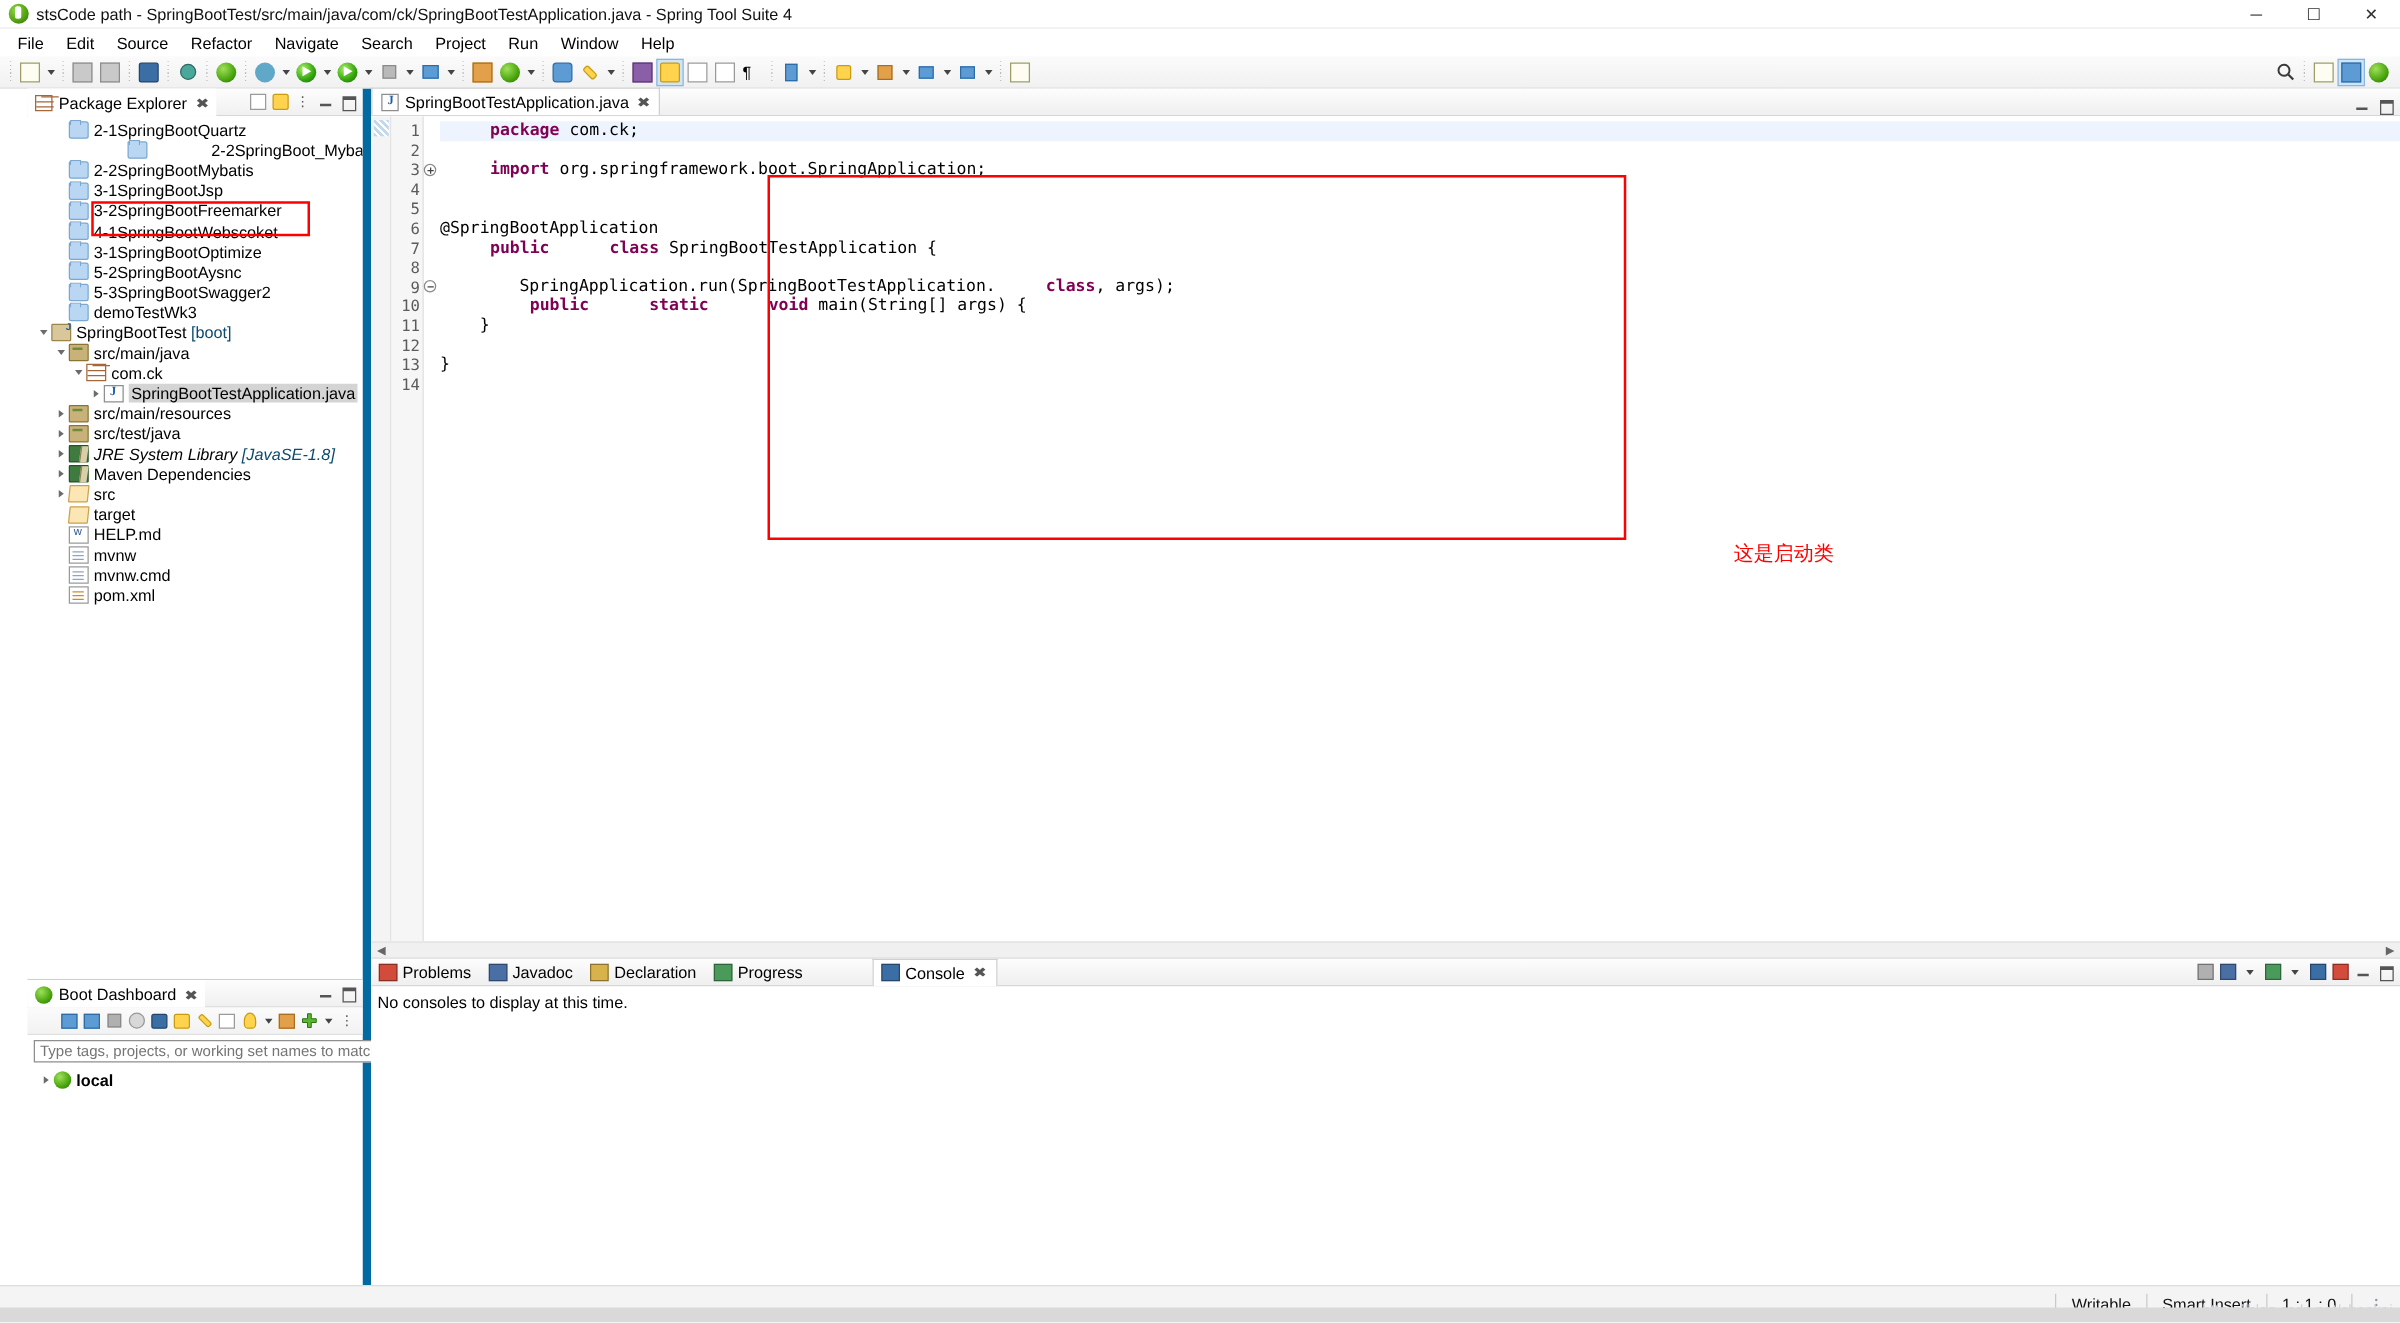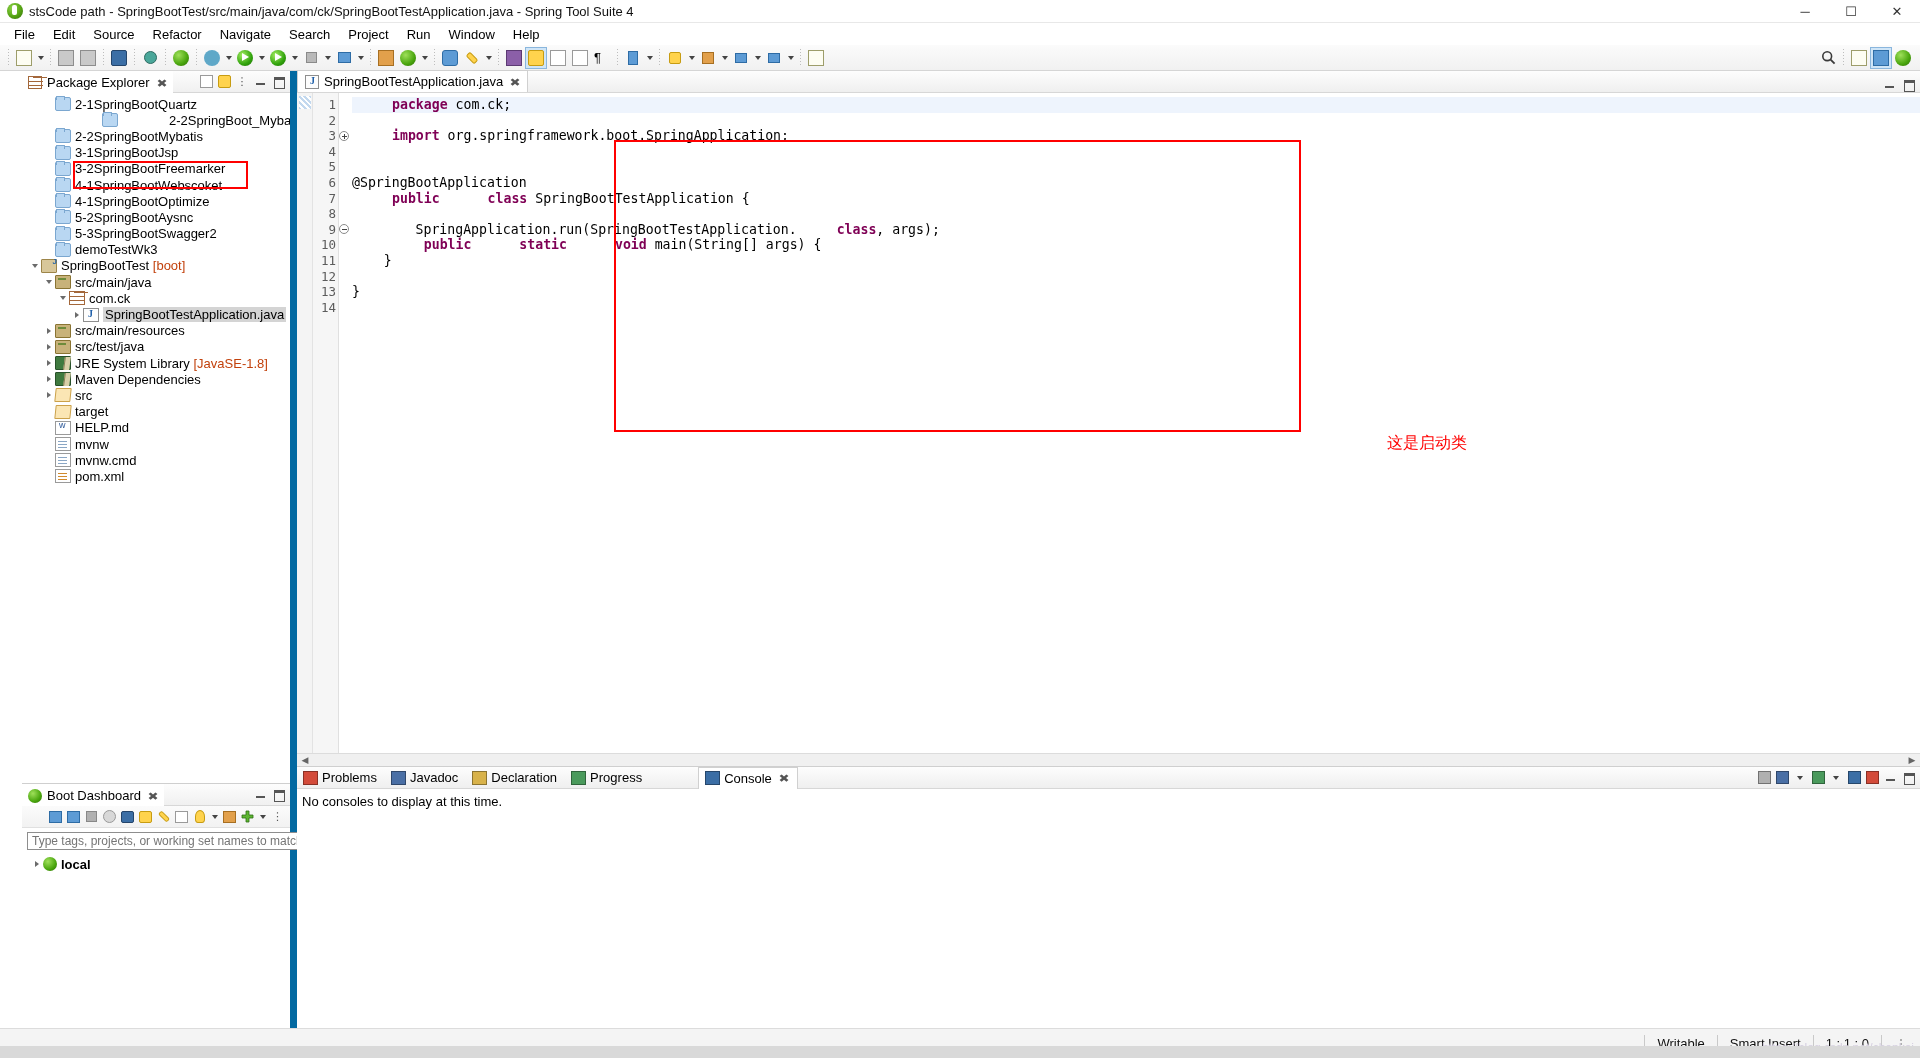--- a/index.html
+++ b/index.html
@@ -128,21 +128,21 @@
     background:#d8cfa8; border-left:1px solid #8a8058; transform:skewX(-8deg); }
   .ic-md { background:#ffffff; border:1px solid #9a9a9a; position:relative; }
   .ic-md::after{ content:"w"; position:absolute; left:3px; top:-2px; font-size:9px; color:#2b5797; }
   .ic-file { background:#ffffff; border:1px solid #9a9a9a; position:relative; }
   .ic-file::after{ content:""; position:absolute; left:2px; top:3px; width:9px; height:1px;
     background:#8aa6c4; box-shadow:0 3px 0 #8aa6c4, 0 6px 0 #8aa6c4; }
   .ic-xml { background:#ffffff; border:1px solid #9a9a9a; position:relative; }
   .ic-xml::after{ content:""; position:absolute; left:2px; top:3px; width:9px; height:1px;
     background:#d08a2e; box-shadow:0 3px 0 #d08a2e, 0 6px 0 #d08a2e; }
   .tlabel { color:#000; }
-  .tlabel .dim { color:#c2410c; }
+  .tlabel .dim { color:#0c4a6e; }
   .tnode.selected .tlabel { background:#d4d4d4; padding:0 2px; }
 
   
   #tree-annotation {
     position:absolute; left:51px; top:68px; width:175px; height:28px;
     border:2px solid #f00; pointer-events:none; z-index:5;
   }
 
   
   #bootdash { height:245px; border-top:1px solid #cfcfcf; display:flex; flex-direction:column; background:#fff; }
@@ -447,21 +447,21 @@
           <span class="tlabel">3-2SpringBootFreemarker</span>
         </div>
         <div class="tnode" style="padding-left: 20px;">
           <span class="twist "></span>
           <span class="ticon ic-folder-blue"></span>
           <span class="tlabel">4-1SpringBootWebscoket</span>
         </div>
         <div class="tnode" style="padding-left: 20px;">
           <span class="twist "></span>
           <span class="ticon ic-folder-blue"></span>
-          <span class="tlabel">4-1SpringBootOptimize</span>
+          <span class="tlabel">3-1SpringBootOptimize</span>
         </div>
         <div class="tnode" style="padding-left: 20px;">
           <span class="twist "></span>
           <span class="ticon ic-folder-blue"></span>
           <span class="tlabel">5-2SpringBootAysnc</span>
         </div>
         <div class="tnode" style="padding-left: 20px;">
           <span class="twist "></span>
           <span class="ticon ic-folder-blue"></span>
           <span class="tlabel">5-3SpringBootSwagger2</span>
@@ -506,21 +506,21 @@
           <span class="ticon ic-srcfolder"></span>
           <span class="tlabel">src/main/resources</span>
         </div>
         <div class="tnode" style="padding-left: 20px;">
           <span class="twist closed">
             <i></i>
           </span>
           <span class="ticon ic-srcfolder"></span>
           <span class="tlabel">src/test/java</span>
         </div>
-        <div class="tnode" style="padding-left: 20px;">
+        <div class="tnode" style="padding-left: 20px; font-style: italic;">
           <span class="twist closed">
             <i></i>
           </span>
           <span class="ticon ic-lib"></span>
           <span class="tlabel">JRE System Library<span class="dim"> [JavaSE-1.8]</span></span>
         </div>
         <div class="tnode" style="padding-left: 20px;">
           <span class="twist closed">
             <i></i>
           </span>

